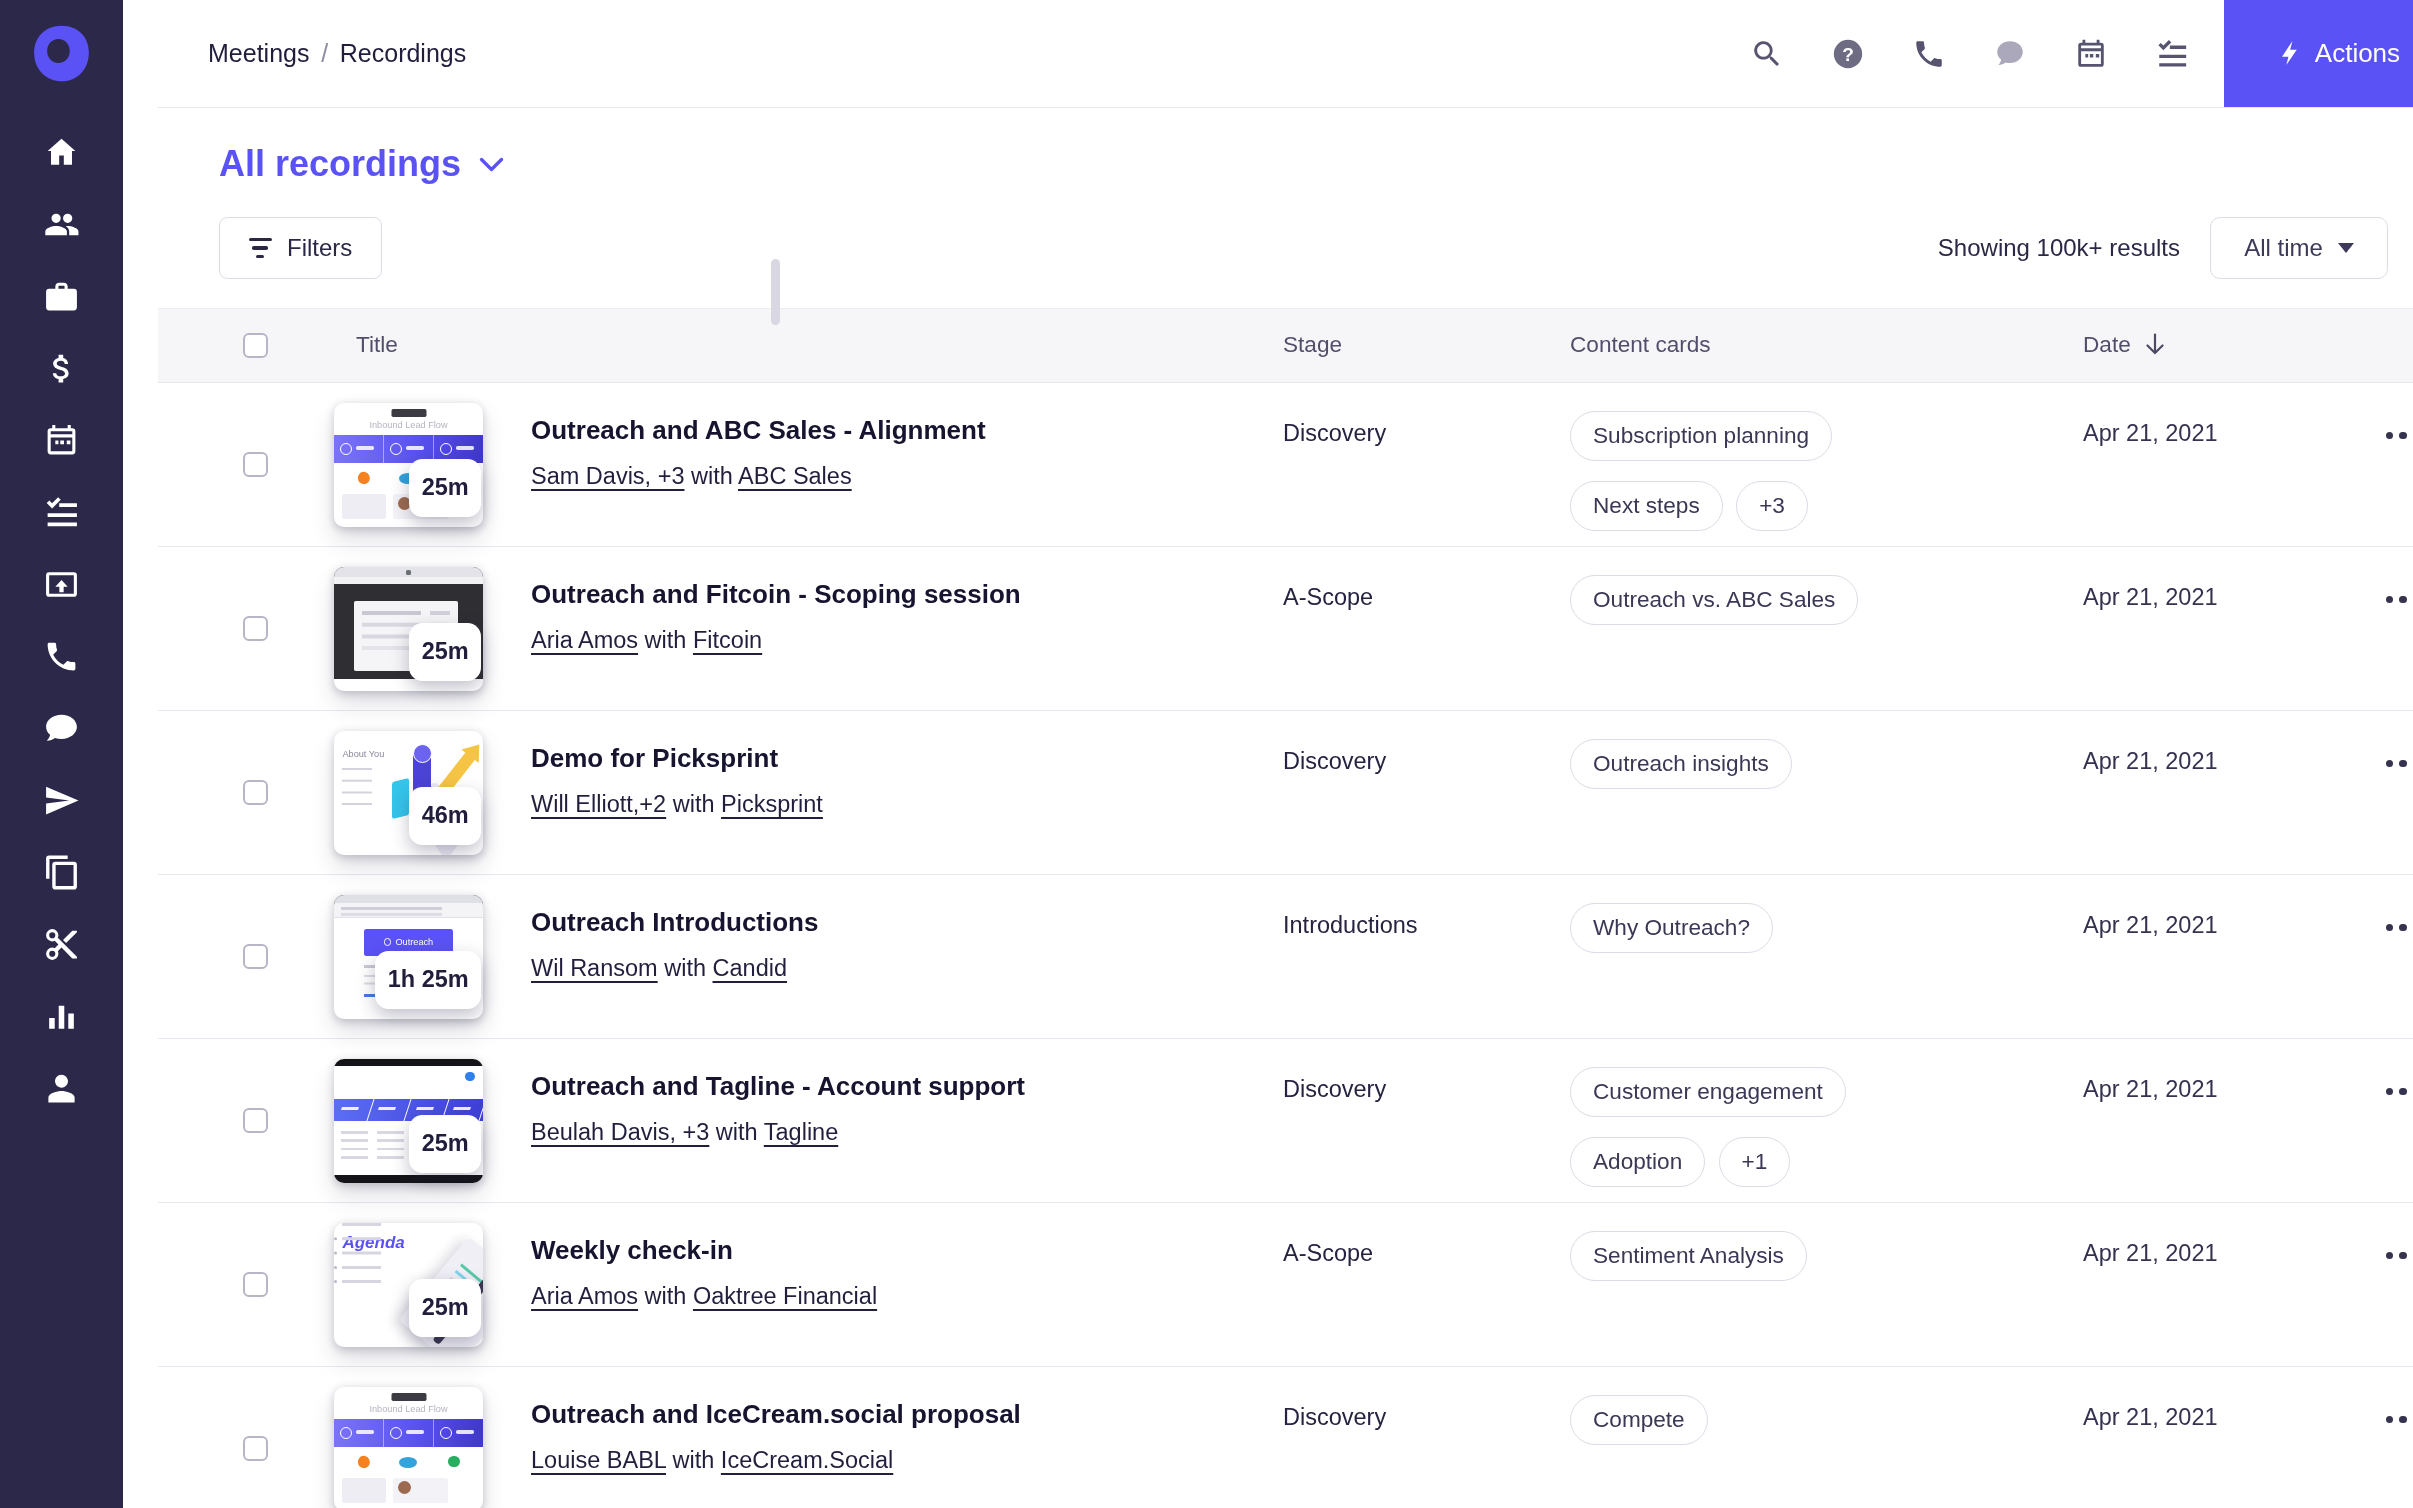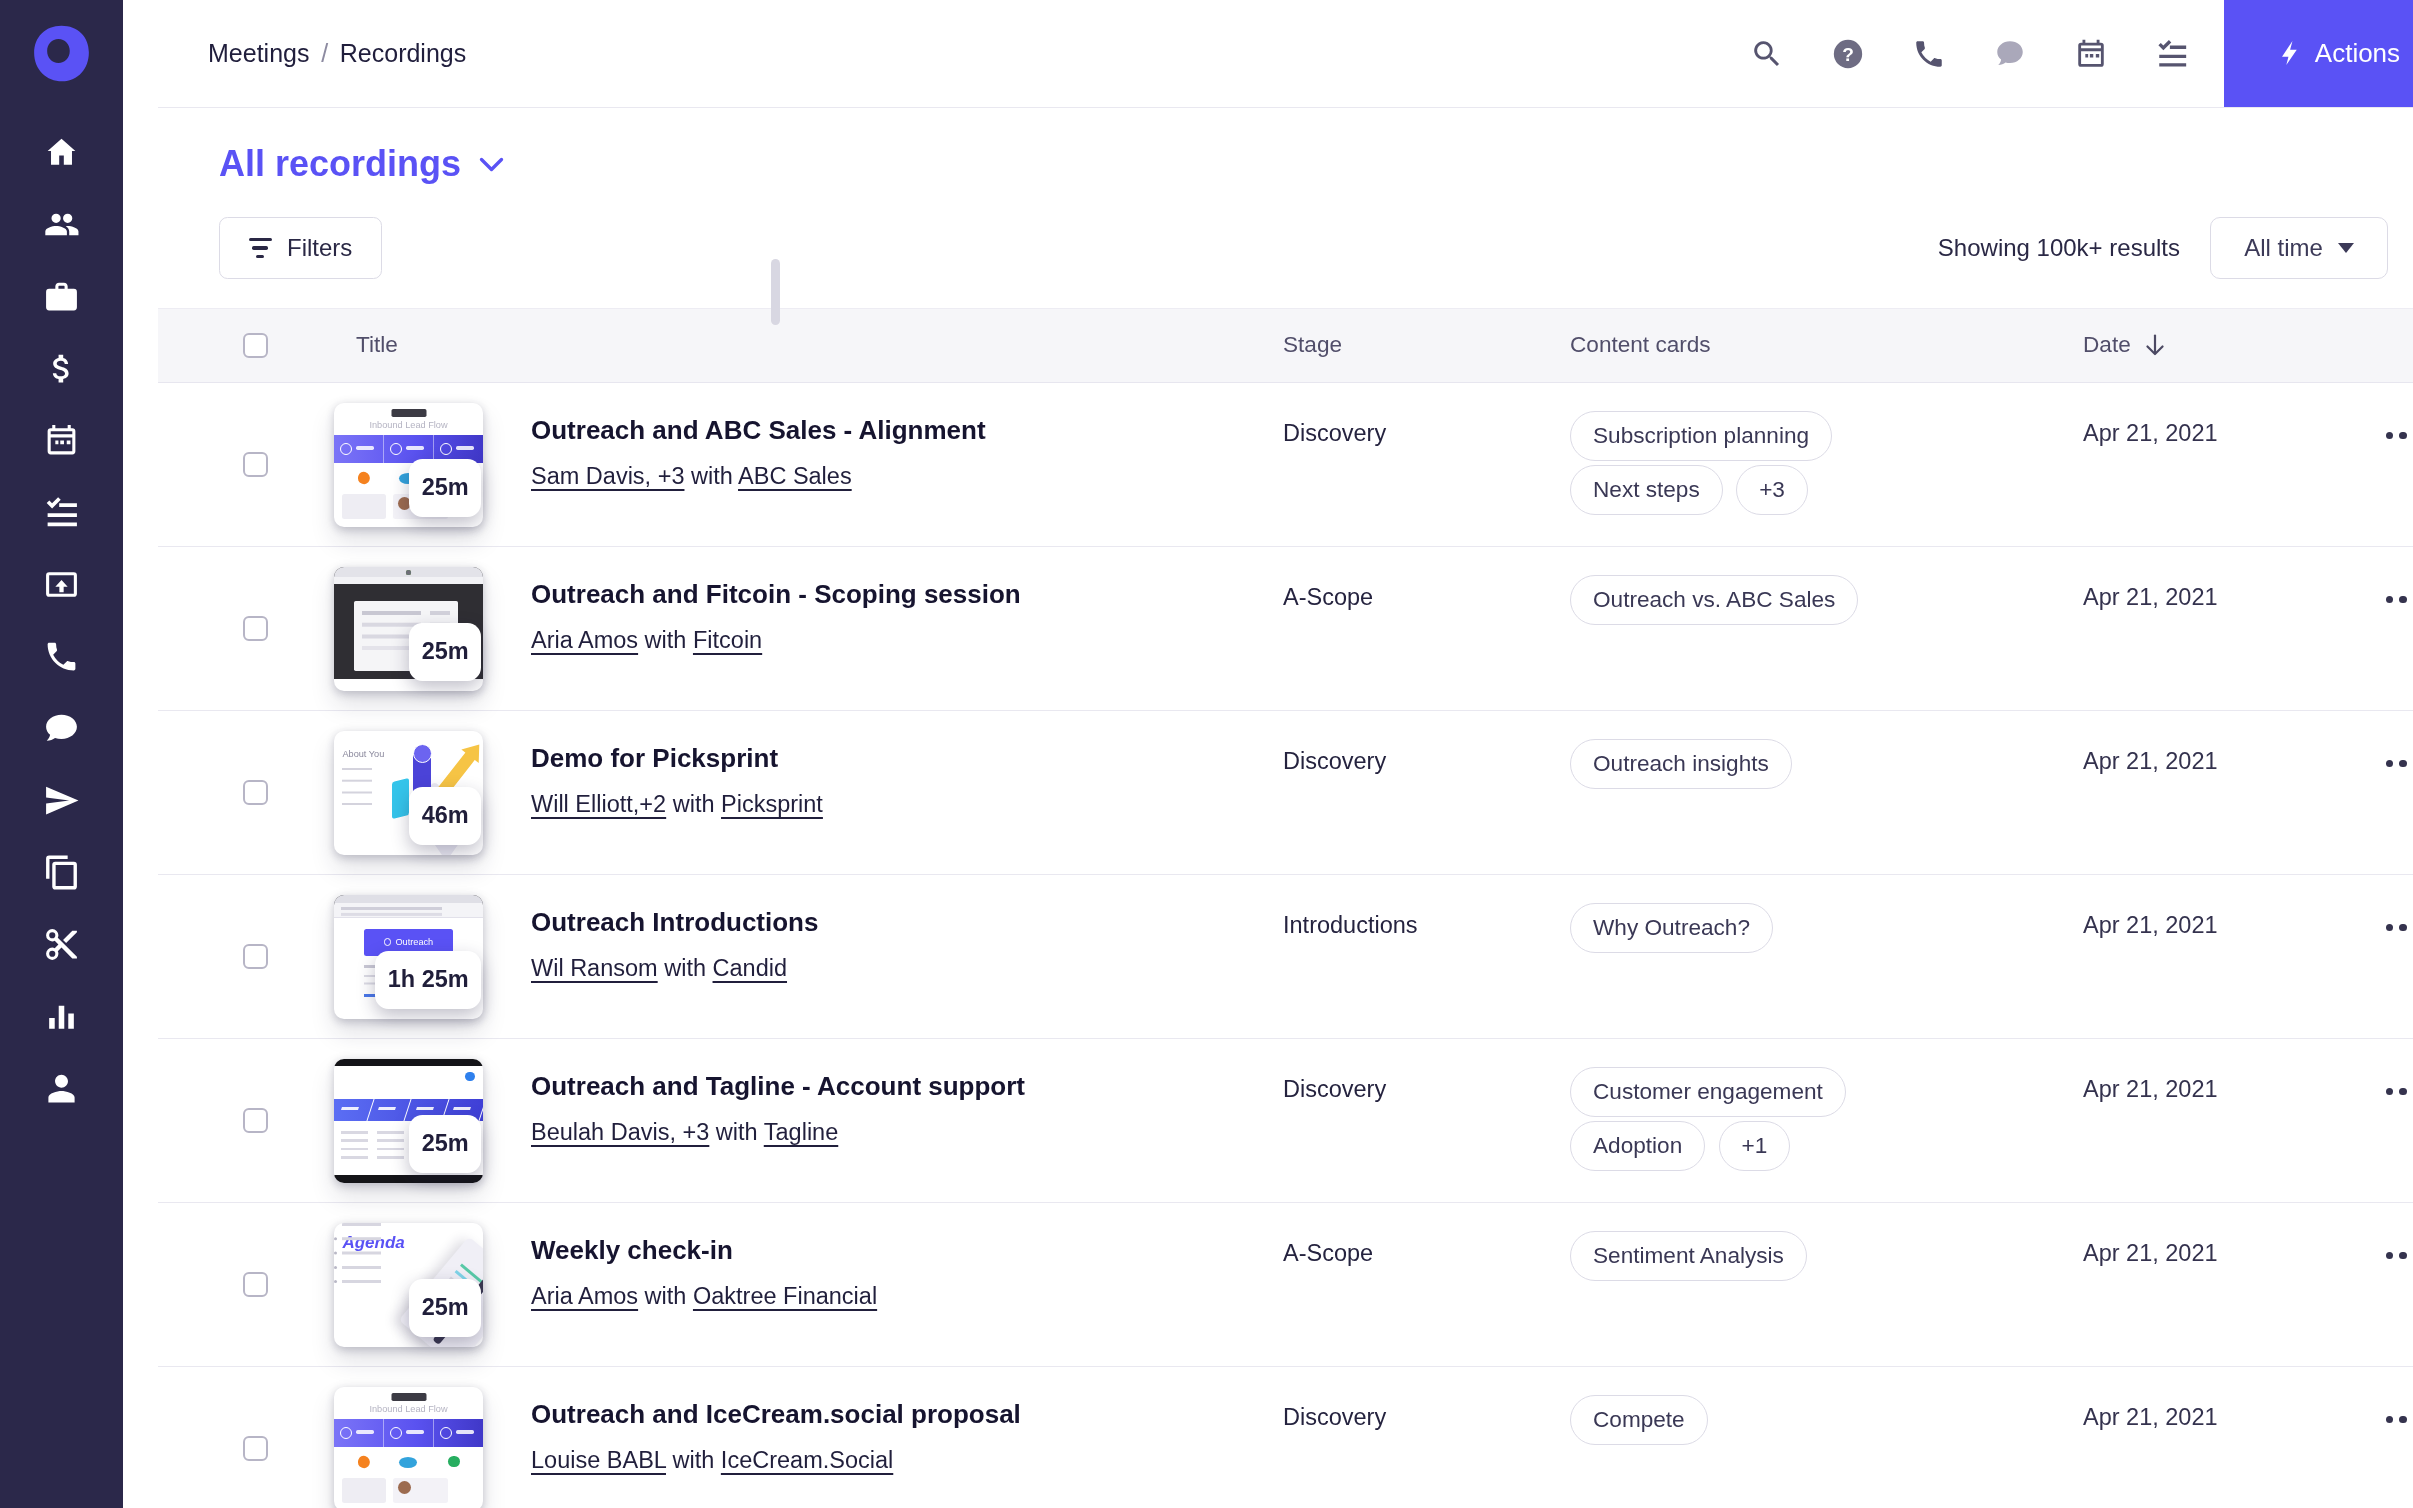--- a/index.html
+++ b/index.html
@@ -44,33 +44,33 @@
   .results-text { font-size:24px; color:#2a2845; }
   .timerange-btn { height:62px; min-width:178px; padding:0 23.5px; border:1.7px solid #dcdbe6; border-radius:10px;
     display:flex; align-items:center; justify-content:center; gap:15px; font-size:24px; color:#3c3a58; cursor:pointer; background:#fff; }
   .caret-down { width:0; height:0; border-left:8.4px solid transparent; border-right:8.4px solid transparent; border-top:10px solid #3c3a58; }
 
   
   .grid { display:grid; grid-template-columns:91px 197px 752px 287px 513px 274px 92px; padding-left:85px; }
   .thead { margin-top:28.5px; height:75px; background:#f6f6f9; border-top:0.8px solid #edecf3; border-bottom:1.7px solid #e7e6ef; align-items:center; }
   .th { font-size:22.6px; color:#514e6a; }
   .th-title { padding-left:22px; }
-  .th-date { display:flex; align-items:center; gap:13.4px; cursor:pointer; }
+  .th-date { display:flex; gap:13.4px; cursor:pointer; }
   .th-date svg { width:22px; height:23.5px; stroke:#4c4963; stroke-width:2.6; fill:none; stroke-linecap:round; stroke-linejoin:round; }
   .checkbox { width:25px; height:25px; border:2.5px solid #b7b5c6; border-radius:5.9px; background:#fff; cursor:pointer; }
 
   .row { height:164px; border-bottom:1.7px solid #e9e8f0; position:relative; }
   .cell-check { display:flex; align-items:center; height:100%; }
   .cell-thumb { padding-top:20px; }
   .cell-title { padding-top:32px; }
   .row-title { font-size:26px; font-weight:bold; color:#16142f; cursor:pointer; width:max-content; max-width:721px; }
   .row-people { margin-top:17px; font-size:23.5px; color:#211f3c; }
   .plink { color:#211f3c; text-decoration:underline; text-underline-offset:5px; text-decoration-thickness:1.7px; cursor:pointer; }
   .cell-stage { padding-top:37px; font-size:23.5px; color:#25233f; }
-  .cell-cards { padding-top:28.5px; display:flex; flex-direction:column; gap:4px; align-items:flex-start; }
+  .cell-cards { padding-top:28.5px; display:flex; flex-direction:column; gap:20px; align-items:flex-start; }
   .chip-line { display:flex; gap:13.4px; }
   .chip { display:inline-flex; align-items:center; height:50px; padding:0 22px; border:1.7px solid #dcdbe6;
     border-radius:27px; font-size:22.6px; color:#3a3855; background:#fff; cursor:pointer; white-space:nowrap; }
   .cell-date { padding-top:37px; font-size:23.5px; color:#34324e; }
   .cell-more { padding-top:44px; display:flex; justify-content:center; align-items:flex-start; }
   .more-btn { display:flex; gap:5.9px; cursor:pointer; padding:5px; }
   .more-btn i { width:7.5px; height:7.5px; border-radius:50%; background:#35334e; }
 
   
   .thumb { position:relative; width:149px; height:124px; cursor:pointer; }

